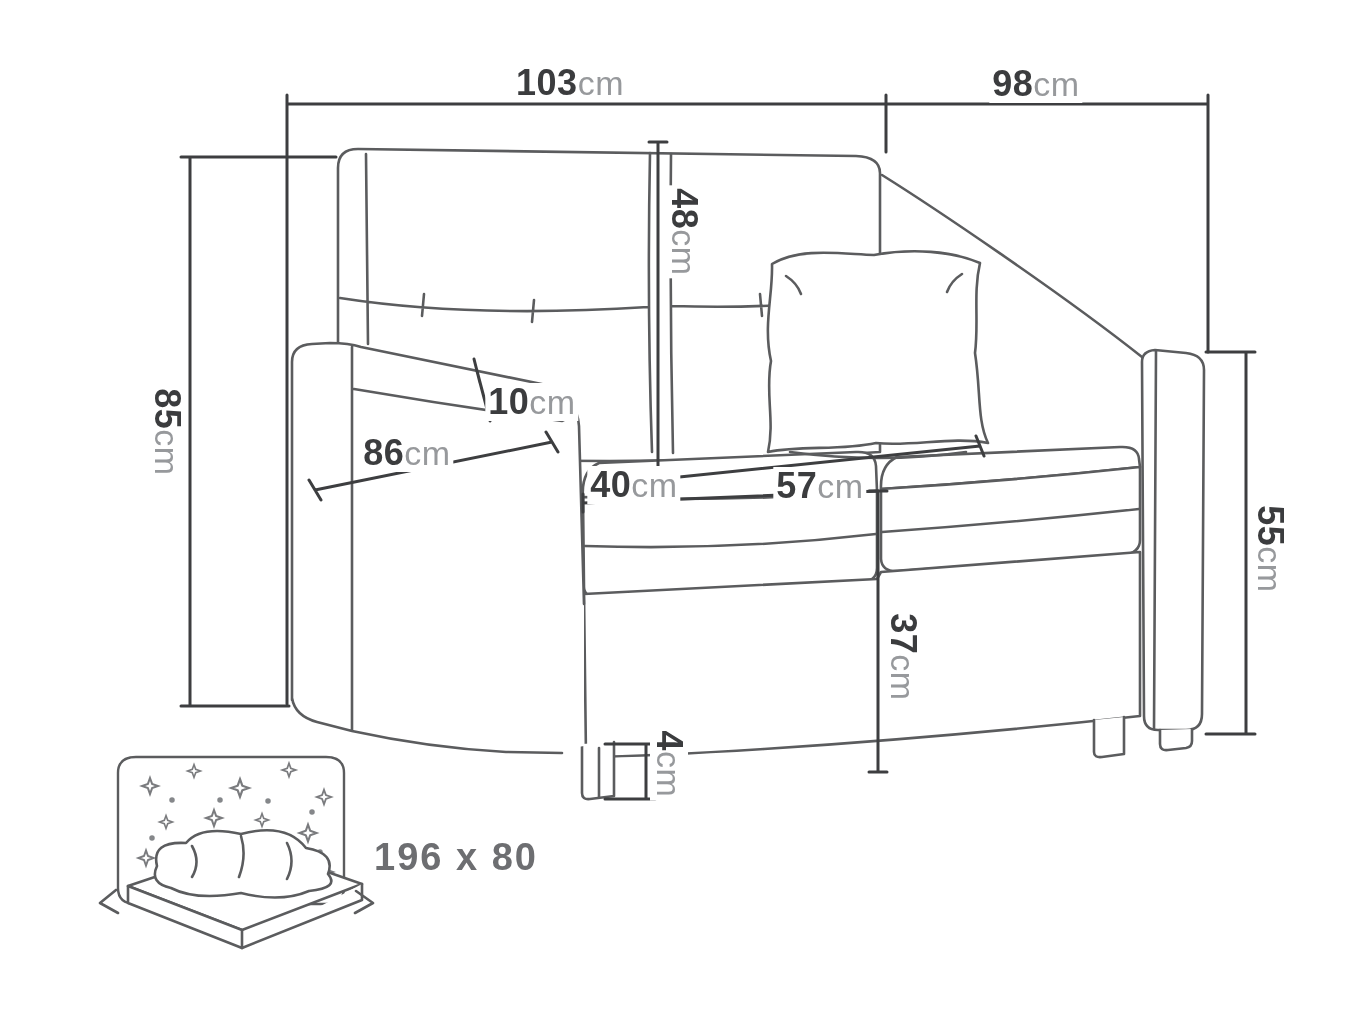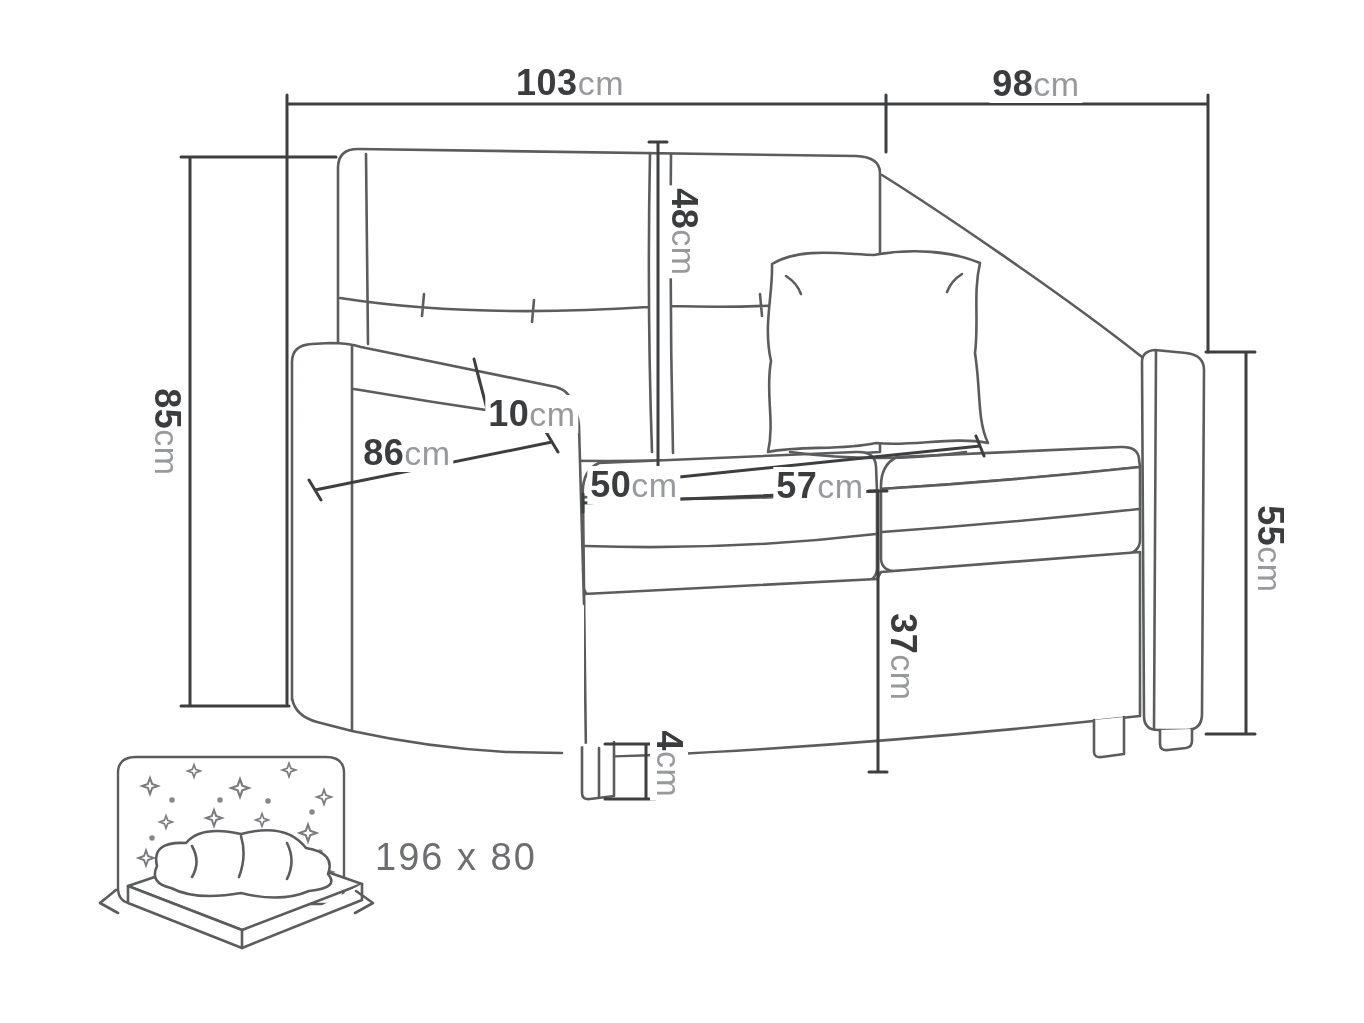--- a/index.html
+++ b/index.html
@@ -27,21 +27,21 @@
   .dim-label {
     position:absolute; transform:translate(-50%,-50%);
     background:#ffffff; padding:1px 3px; white-space:nowrap; line-height:1; z-index:2;
   }
   .dim-label.vert { transform:translate(-50%,-50%) rotate(90deg); }
   .num  { font-weight:bold; font-size:36px; color:var(--number-text,#3b3c3e); letter-spacing:0.5px; }
   .unit { font-weight:normal; font-size:34px; color:var(--unit-text,#97999c); letter-spacing:0.5px; }
 
   .sleep-label {
     position:absolute; transform:translate(-50%,-50%); z-index:2;
-    font-size:38px; font-weight:normal; letter-spacing:2px;
+    font-size:38px; font-weight:bold; letter-spacing:2px;
     color:var(--sleeping-text,#6d6e71); white-space:nowrap;
   }
 </style>
 </head>
 <body>
 
 <div class="canvas">
 
   <svg class="drawing" viewBox="0 0 1364 1023">
     <defs>
@@ -158,30 +158,30 @@
   </div>
 
   <div class="dim-label vert" style="left:684px; top:232px;">
     <span class="num">48</span><span class="unit">cm</span>
   </div>
 
   <div class="dim-label vert" style="left:167px; top:432px;">
     <span class="num">85</span><span class="unit">cm</span>
   </div>
 
-  <div class="dim-label" style="left:532px; top:402px;margin-top:12px;">
+  <div class="dim-label" style="left:532px; top:402px;">
     <span class="num">10</span><span class="unit">cm</span>
   </div>
 
   <div class="dim-label" style="left:383px; top:453px;margin-left:24px;">
     <span class="num">86</span><span class="unit">cm</span>
   </div>
 
   <div class="dim-label" style="left:634px; top:485px;">
-    <span class="num">50</span><span class="unit">cm</span>
+    <span class="num">40</span><span class="unit">cm</span>
   </div>
 
   <div class="dim-label" style="left:820px; top:486px;">
     <span class="num">57</span><span class="unit">cm</span>
   </div>
 
   <div class="dim-label vert" style="left:1270px; top:549px;">
     <span class="num">55</span><span class="unit">cm</span>
   </div>
 

